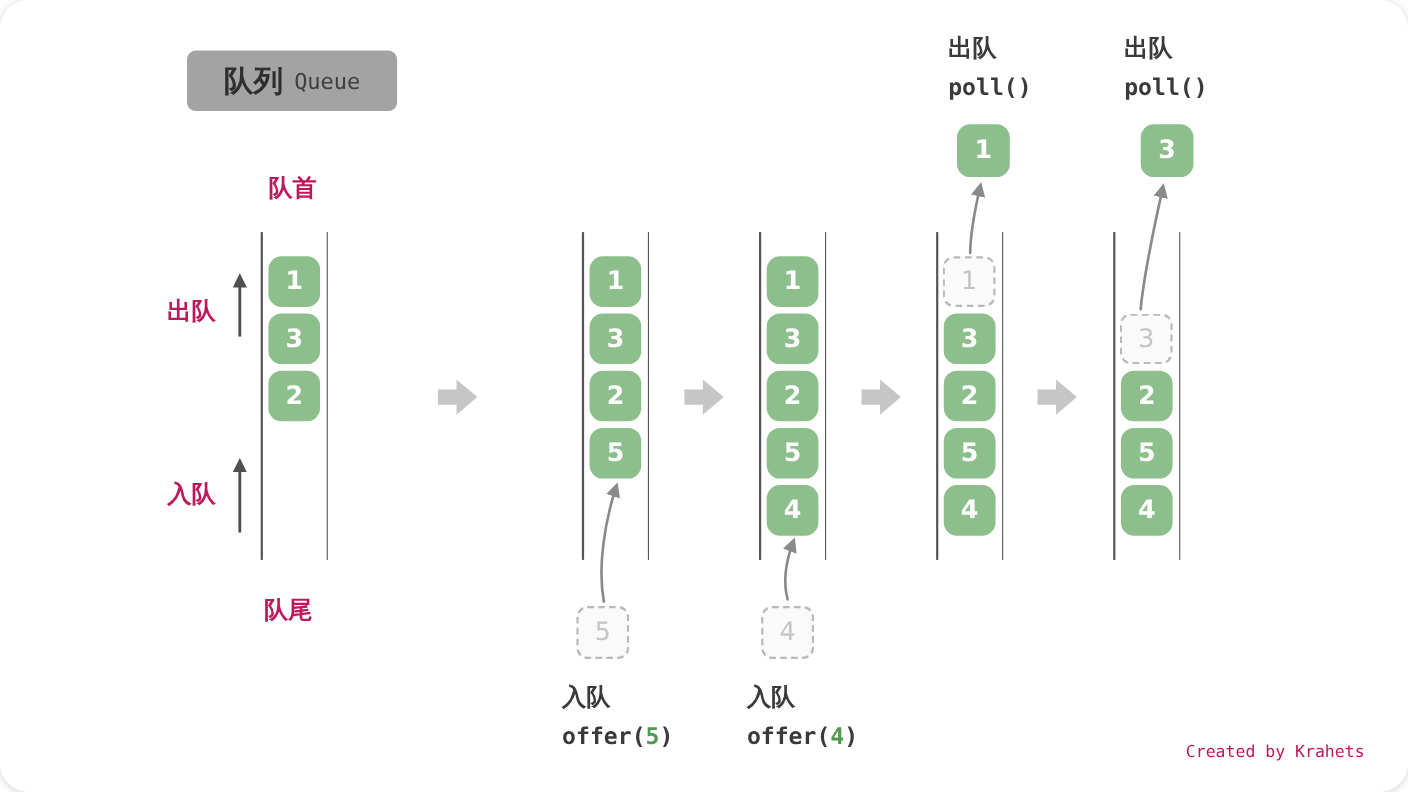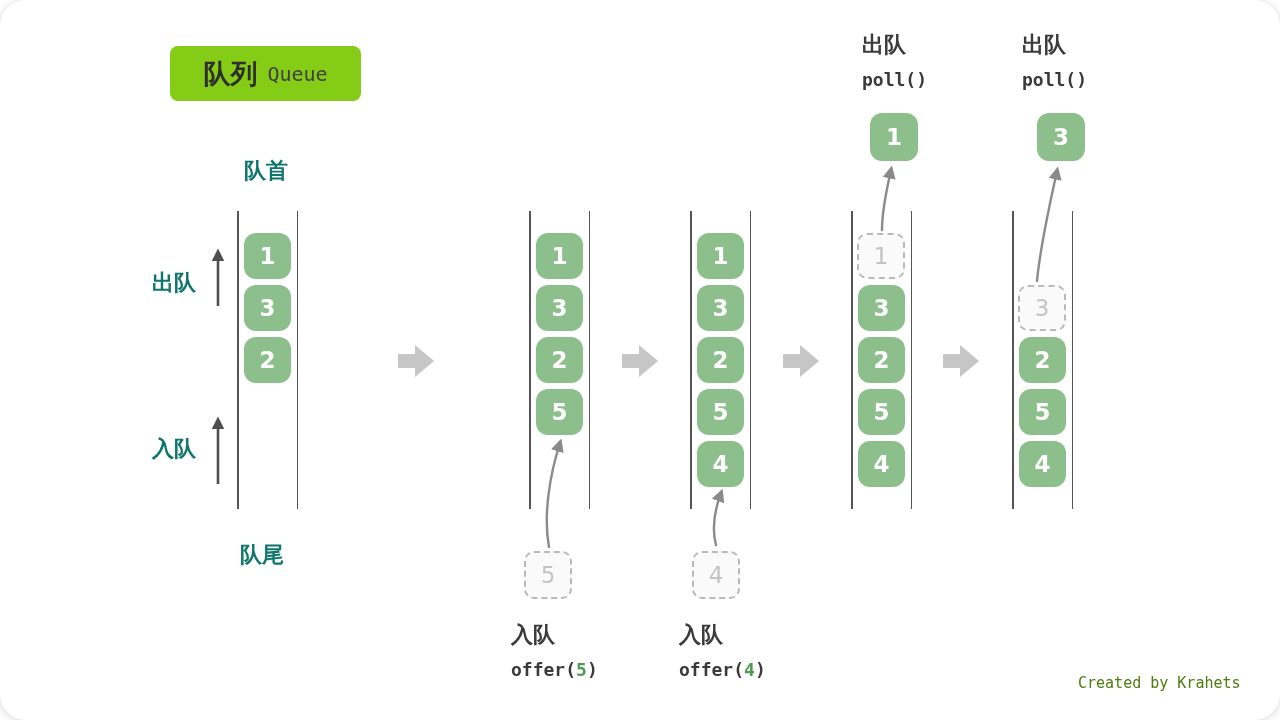--- a/index.html
+++ b/index.html
@@ -1,37 +1,37 @@
 <!DOCTYPE html>
 <html><head>
 <meta charset="utf-8">
 <style>
   html,body{margin:0;padding:0;background:#fff;}
   .canvas{position:relative;width:1280px;height:720px;background:#ffffff;
     border-radius:26px;box-shadow:0 1px 8px rgba(0,0,0,.16);overflow:hidden;
     font-family:"DejaVu Sans","Liberation Sans",sans-serif;}
   .overlay{position:absolute;left:0;top:0;width:1280px;height:720px;pointer-events:none;}
   .title-box{position:absolute;left:170px;top:46px;width:191px;height:55px;
-    background:#84cc16;border-radius:8px;display:flex;align-items:center;justify-content:center;gap:10px;}
+    background:#a3a3a3;border-radius:8px;display:flex;align-items:center;justify-content:center;gap:10px;}
   .title-zh{font-size:27px;font-weight:700;color:#2e2e2e;}
   .title-en{font-family:"DejaVu Sans Mono","Liberation Mono",monospace;font-size:20px;color:#3f3f3f;}
-  .zh-lbl{position:absolute;font-size:22px;font-weight:700;color:#0f766e;white-space:nowrap;}
+  .zh-lbl{position:absolute;font-size:22px;font-weight:700;color:#be185d;white-space:nowrap;}
   .vline{position:absolute;top:211px;width:1.5px;height:298px;background:#555555;}
   .box{position:absolute;width:47px;height:46px;border-radius:12px;background:#8cbf8c;
     color:#ffffff;font-size:23px;font-weight:700;display:flex;align-items:center;justify-content:center;}
   .box-dashed{position:absolute;box-sizing:border-box;background:#fafafa;
     border:2px dashed #b9b9b9;border-radius:10px;color:#c4c4c4;font-size:23px;font-weight:400;
     display:flex;align-items:center;justify-content:center;}
   .op{position:absolute;line-height:34px;font-size:22px;color:#3a3a3a;white-space:nowrap;}
   .op .zh{font-weight:700;}
-  .mono{font-family:"DejaVu Sans Mono","Liberation Mono",monospace;font-size:18px;font-weight:600;color:#3a3a3a;}
+  .mono{font-family:"DejaVu Sans Mono","Liberation Mono",monospace;font-size:21px;font-weight:600;color:#3a3a3a;}
   .mono .arg{color:#4f9a4f;}
   .block-arrow{position:absolute;width:36px;height:34px;}
   .watermark{position:absolute;left:1078px;top:674px;
-    font-family:"DejaVu Sans Mono","Liberation Mono",monospace;font-size:15px;color:#4d7c0f;white-space:nowrap;}
+    font-family:"DejaVu Sans Mono","Liberation Mono",monospace;font-size:15px;color:#be185d;white-space:nowrap;}
 </style>
 </head>
 <body>
 
 <div class="canvas">
 
   <svg class="overlay">
     <defs>
       <marker id="ah" viewBox="0 0 10 10" refX="6.5" refY="5" markerWidth="5.5" markerHeight="5.5" orient="auto-start-reverse">
         <path d="M0,0 L10,5 L0,10 z" fill="#8a8a8a"></path>

